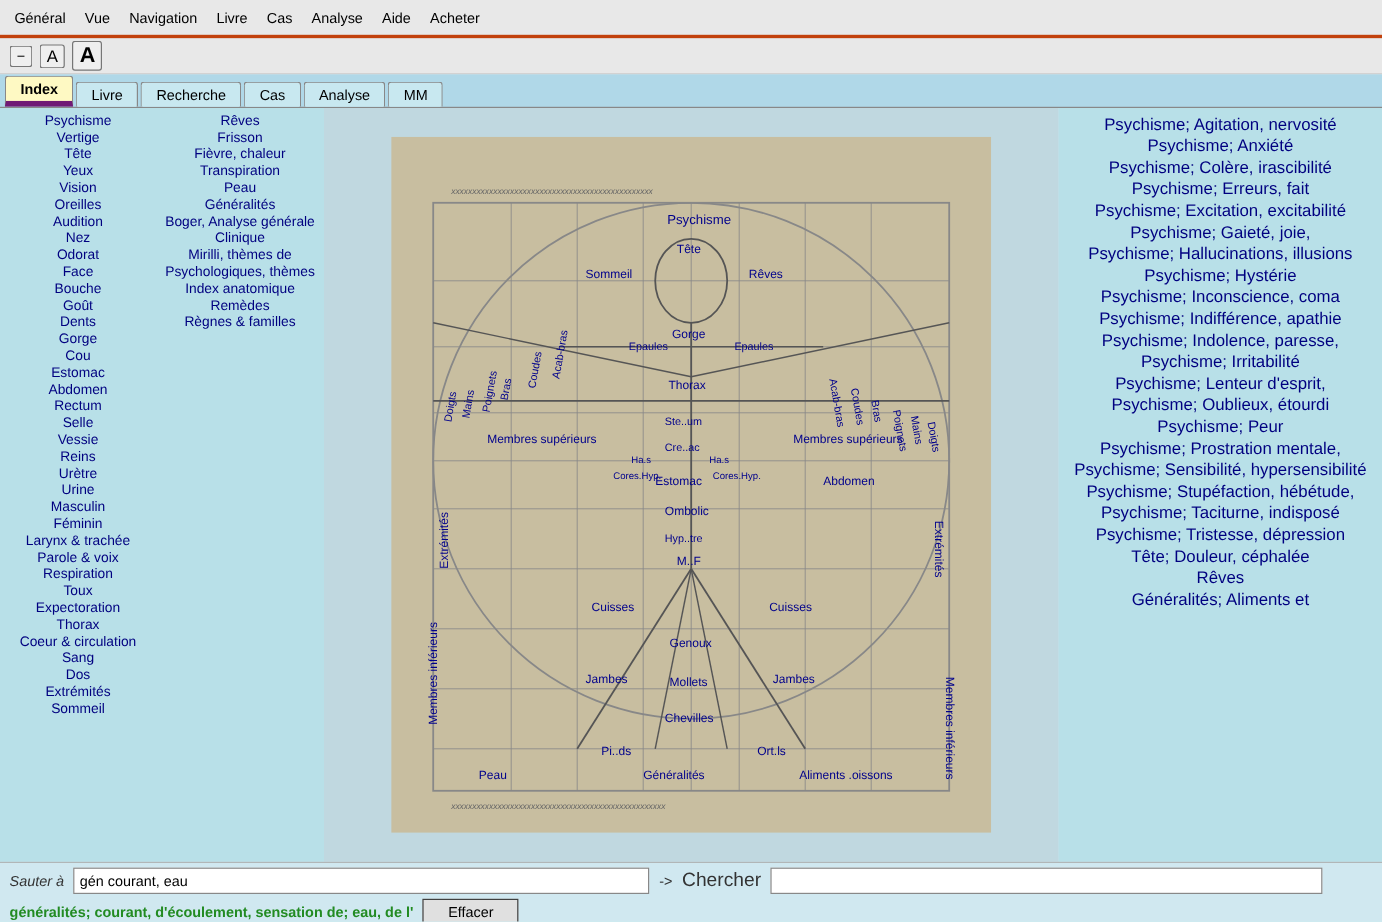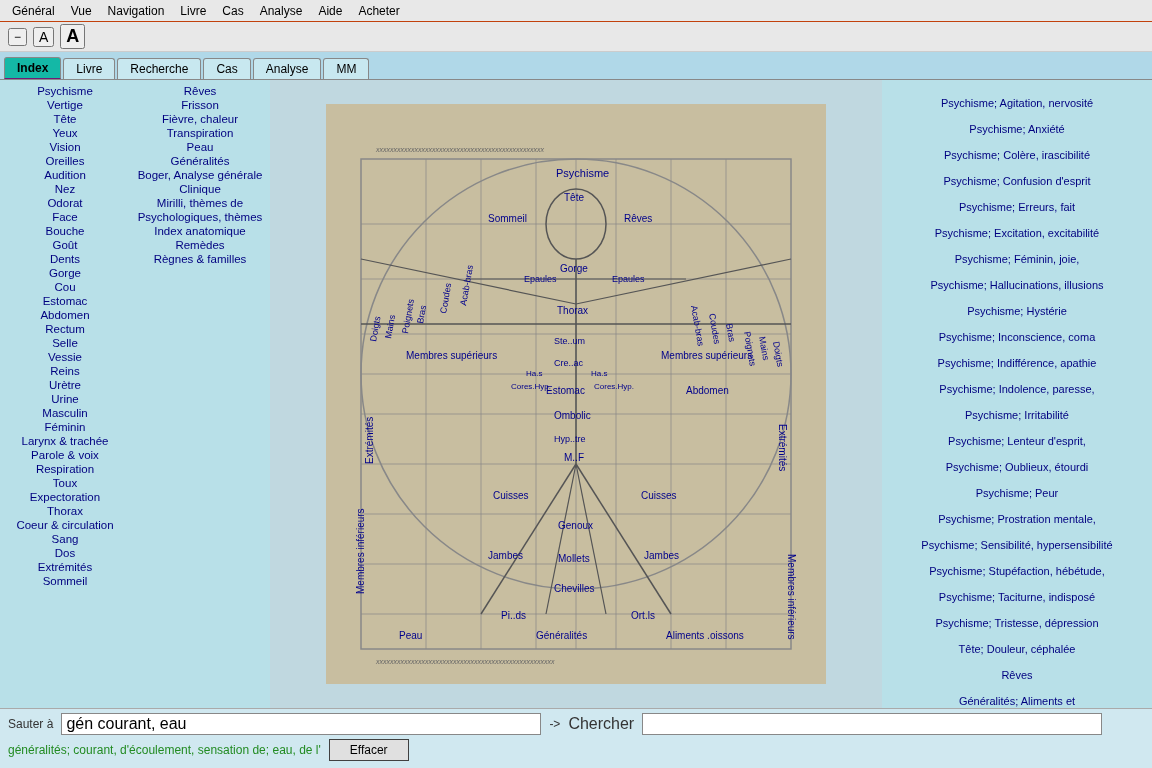--- a/index.html
+++ b/index.html
@@ -1,60 +1,60 @@
 <!DOCTYPE html>
 <html><head>
   <meta charset="utf-8">
   <style>
     * { margin: 0; padding: 0; box-sizing: border-box; }
     body { font-family: Arial, sans-serif; font-size: 12px; background: #d0eef0; width: 1152px; height: 768px; overflow: hidden; }
     
     
-    #menubar { background: #e8e8e8; border-bottom: 1px solid #c2410c; display: flex; align-items: center; padding: 2px 4px; height: 22px; }
+    #menubar { background: #e8e8e8; border-bottom: 3px solid #c2410c; display: flex; align-items: center; padding: 2px 4px; height: 32px; }
     .menu-item { padding: 2px 8px; cursor: pointer; font-size: 12px; }
     
     
     #toolbar { background: #e8e8e8; border-bottom: 1px solid #ccc; display: flex; align-items: center; padding: 4px 8px; height: 30px; gap: 6px; }
     .font-btn { cursor: pointer; padding: 0 4px; }
     .font-minus { font-size: 12px; }
     .font-a1 { font-size: 14px; }
     .font-a2 { font-size: 18px; font-weight: bold; }
     
     
     #tabs { background: #b0d8e8; display: flex; align-items: flex-end; padding: 4px 4px 0; height: 28px; border-bottom: 1px solid #888; }
     .tab { padding: 3px 12px; font-size: 12px; cursor: pointer; border: 1px solid #888; border-bottom: none; background: #c8e8f0; margin-right: 2px; border-radius: 3px 3px 0 0; }
-    .tab.active { background: #14b8a6; border-bottom: 1px solid #701a75; font-weight: bold; }
+    .tab.active { background: #fef9c3; border-bottom: 5px solid #701a75; font-weight: bold; }
     
     
     #main { display: flex; height: calc(768px - 22px - 30px - 28px - 60px); background: #c8e8f0; text-align: center; }
     
     
     #left-sidebar { width: 130px; background: #b8e0e8; padding: 4px; overflow-y: auto; flex-shrink: 0; }
     .sidebar-item { color: #000080; cursor: pointer; padding: 1px 2px; font-size: 11.5px; }
     
     
     #center-left { width: 140px; background: #b8e0e8; padding: 4px; overflow-y: auto; flex-shrink: 0; }
     
     
     #image-area { flex: 1; position: relative; background: #c0d8e0; overflow: hidden; }
     
     
     #right-sidebar { width: 270px; background: #b8e0e8; padding: 4px; overflow-y: auto; flex-shrink: 0; }
-    .right-item { color: #000080; cursor: pointer; padding: 1px 2px; font-size: 11px; margin-top: 12px; }
+    .right-item { color: #000080; cursor: pointer; padding: 1px 2px; font-size: 14px; }
     
     
     #bottom-bar { height: 60px; background: #d0e8f0; border-top: 1px solid #aaa; display: flex; flex-direction: column; padding: 4px 8px; gap: 4px; }
     .bottom-row { display: flex; align-items: center; gap: 8px; }
-    .bottom-label { font-size: 12px; color: #333; }
-    .bottom-input { height: 22px; border: 1px solid #888; background: white; font-size: 16px; padding: 2px 4px; }
+    .bottom-label { font-size: 12px; color: #333; font-style: italic; }
+    .bottom-input { height: 22px; border: 1px solid #888; background: white; font-size: 12px; padding: 2px 4px; }
     .bottom-input-main { width: 480px; }
     .bottom-arrow { font-size: 12px; color: #333; }
     .bottom-search-label { font-size: 16px; color: #333; }
     .bottom-search-input { width: 460px; height: 22px; border: 1px solid #888; background: white; font-size: 12px; padding: 2px 4px; }
-    .suggestion-text { color: #228B22; font-size: 12px; font-weight: normal; }
+    .suggestion-text { color: #228B22; font-size: 12px; font-weight: bold; }
     .effacer-btn { padding: 2px 20px; font-size: 12px; background: #e0e0e0; border: 1px solid #404040; cursor: pointer; height: 22px; }
     
     
     #vitruvian-container { width: 100%; height: 100%; position: relative; display: flex; align-items: center; justify-content: center; }
     
     
     .vitruvian-svg { width: 500px; height: 580px; }
   </style>
 </head>
 <body>
@@ -271,24 +271,23 @@
         <text x="265" y="272" font-size="8" fill="#00008B" cursor="pointer">Ha.s</text>
         <text x="268" y="285" font-size="8" fill="#00008B" cursor="pointer">Cores.Hyp.</text>
       </svg>
     </div>
   </div>
 
   <div id="right-sidebar">
     <div class="right-item">Psychisme; Agitation, nervosité</div>
     <div class="right-item">Psychisme; Anxiété</div>
     <div class="right-item">Psychisme; Colère, irascibilité</div>
-    <div class="right-item">Psychisme; Confusion d'esprit</div>
     <div class="right-item">Psychisme; Erreurs, fait</div>
     <div class="right-item">Psychisme; Excitation, excitabilité</div>
-    <div class="right-item">Psychisme; Féminin, joie,</div>
+    <div class="right-item">Psychisme; Gaieté, joie,</div>
     <div class="right-item">Psychisme; Hallucinations, illusions</div>
     <div class="right-item">Psychisme; Hystérie</div>
     <div class="right-item">Psychisme; Inconscience, coma</div>
     <div class="right-item">Psychisme; Indifférence, apathie</div>
     <div class="right-item">Psychisme; Indolence, paresse,</div>
     <div class="right-item">Psychisme; Irritabilité</div>
     <div class="right-item">Psychisme; Lenteur d'esprit,</div>
     <div class="right-item">Psychisme; Oublieux, étourdi</div>
     <div class="right-item">Psychisme; Peur</div>
     <div class="right-item">Psychisme; Prostration mentale,</div>

